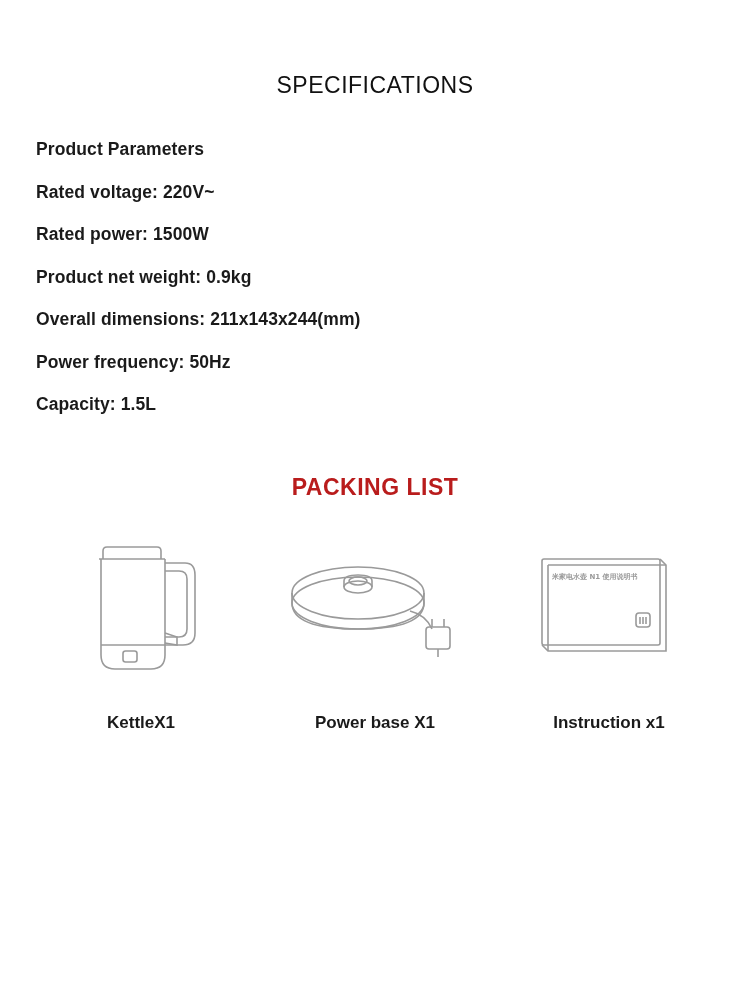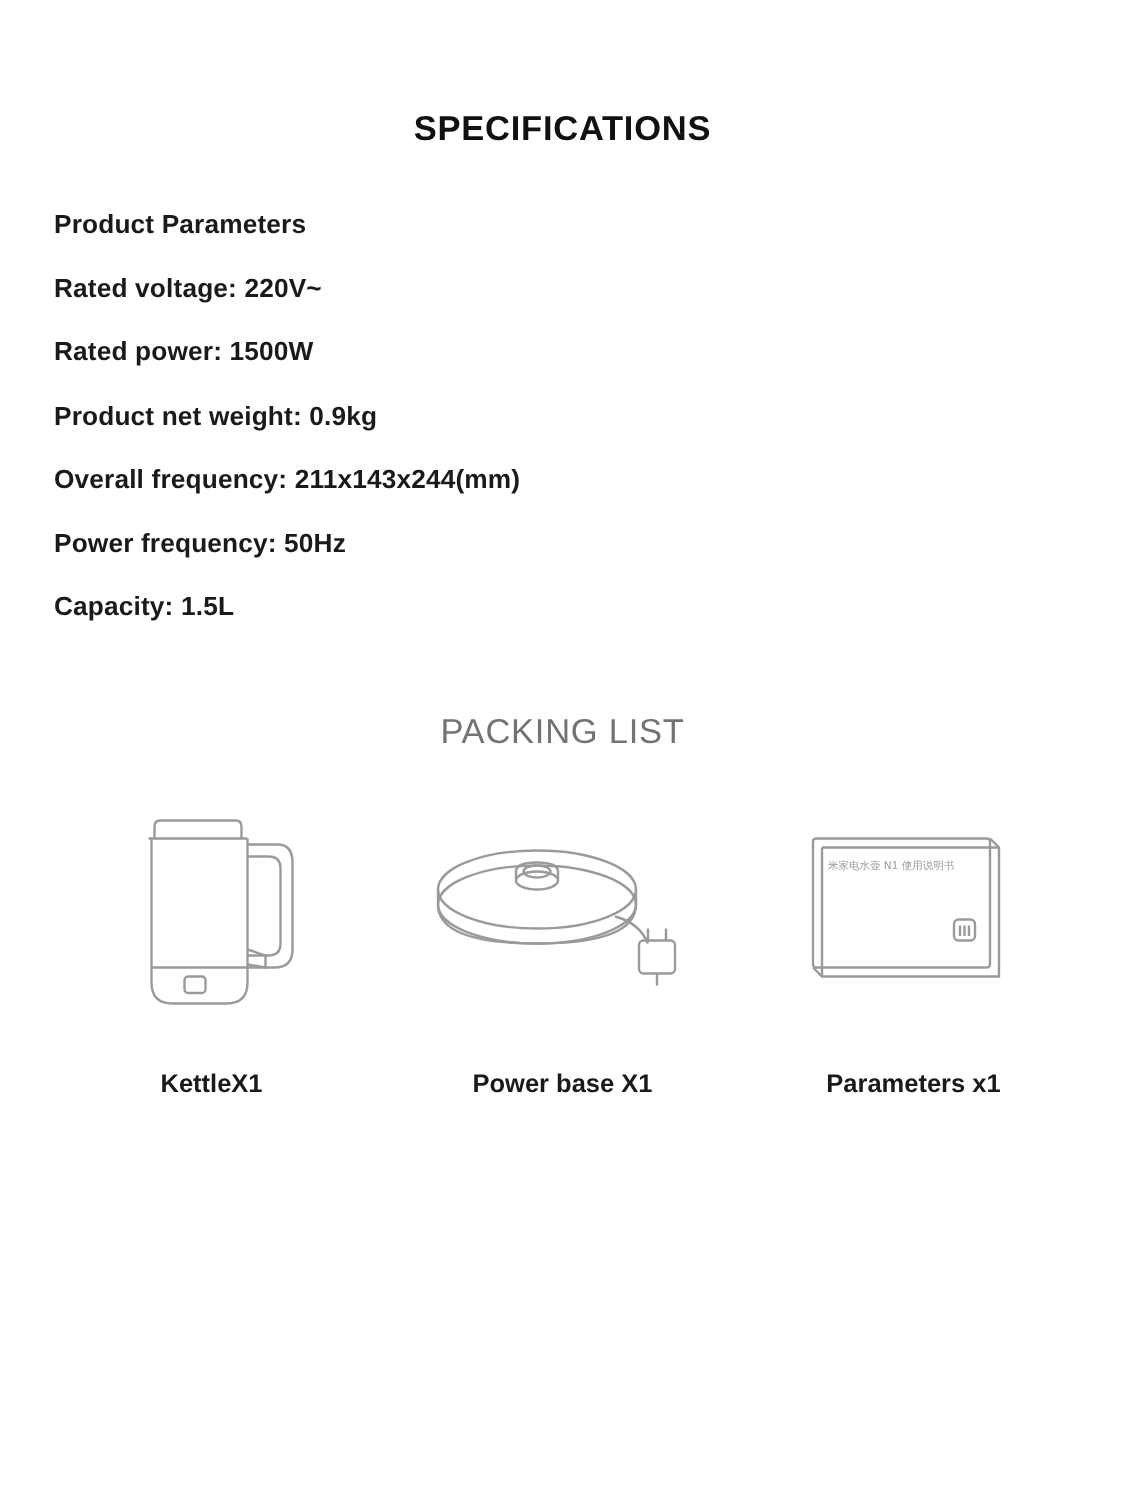--- a/index.html
+++ b/index.html
@@ -18,63 +18,64 @@
   .page {
     width: 750px;
     height: 1000px;
     box-sizing: border-box;
     padding: 0;
     position: relative;
   }
   .spec-title {
     text-align: center;
     font-size: 23px;
-    font-weight: bold;
+    font-weight: normal;
     letter-spacing: 0.5px;
     color: #111111;
     margin-top: 72px;
   }
   .spec-list {
     margin-top: 42px;
     padding-left: 36px;
   }
   .spec-line {
     font-size: 17.5px;
     font-weight: bold;
     color: #1a1a1a;
     line-height: 1;
     margin-bottom: 25px;
     letter-spacing: 0.1px;
   }
   .packing-title {
     text-align: center;
     font-size: 23px;
-    font-weight: normal;
+    font-weight: bold;
     letter-spacing: 0.5px;
-    color: #737373;
+    color: #b91c1c;
     margin-top: 60px;
   }
   .packing-row {
     margin-top: 36px;
     display: flex;
     justify-content: space-around;
     align-items: flex-end;
     padding: 0 24px;
   }
   .pack-item {
     width: 210px;
     display: flex;
     flex-direction: column;
     align-items: center;
   }
   .pack-art {
     height: 150px;
     display: flex;
     align-items: flex-start;
     justify-content: center;
+    font-weight: bold;
   }
   .pack-label {
     margin-top: 26px;
     font-size: 17px;
     font-weight: bold;
     color: #1a1a1a;
     text-align: center;
   }
 </style>
 </head>
@@ -82,21 +83,21 @@
 
 <div class="page">
 
   <div class="spec-title">SPECIFICATIONS</div>
 
   <div class="spec-list">
     <div class="spec-line">Product Parameters</div>
     <div class="spec-line">Rated voltage: 220V~</div>
     <div class="spec-line">Rated power: 1500W</div>
     <div class="spec-line">Product net weight: 0.9kg</div>
-    <div class="spec-line">Overall frequency: 211x143x244(mm)</div>
+    <div class="spec-line">Overall dimensions: 211x143x244(mm)</div>
     <div class="spec-line">Power frequency: 50Hz</div>
     <div class="spec-line">Capacity: 1.5L</div>
   </div>
 
   <div class="packing-title">PACKING LIST</div>
 
   <div class="packing-row">
 
     <div class="pack-item">
       <div class="pack-art">
@@ -151,17 +152,17 @@
           <path d="M136 22 L142 28 L142 114 L24 114 L18 108"></path>
           <line x1="142" y1="28" x2="24" y2="28"></line>
           <line x1="24" y1="28" x2="24" y2="114"></line>
           <text x="28" y="42" font-family="'DejaVu Sans', sans-serif" font-size="7" fill="#9a9a9a" stroke="none">米家电水壶 N1  使用说明书</text>
           <rect x="112" y="76" width="14" height="14" rx="3"></rect>
           <line x1="116" y1="80" x2="116" y2="87"></line>
           <line x1="119" y1="80" x2="119" y2="87"></line>
           <line x1="122" y1="80" x2="122" y2="87"></line>
         </svg>
       </div>
-      <div class="pack-label">Parameters x1</div>
+      <div class="pack-label">Instruction x1</div>
     </div>
 
   </div>
 </div>
 
 </body></html>

